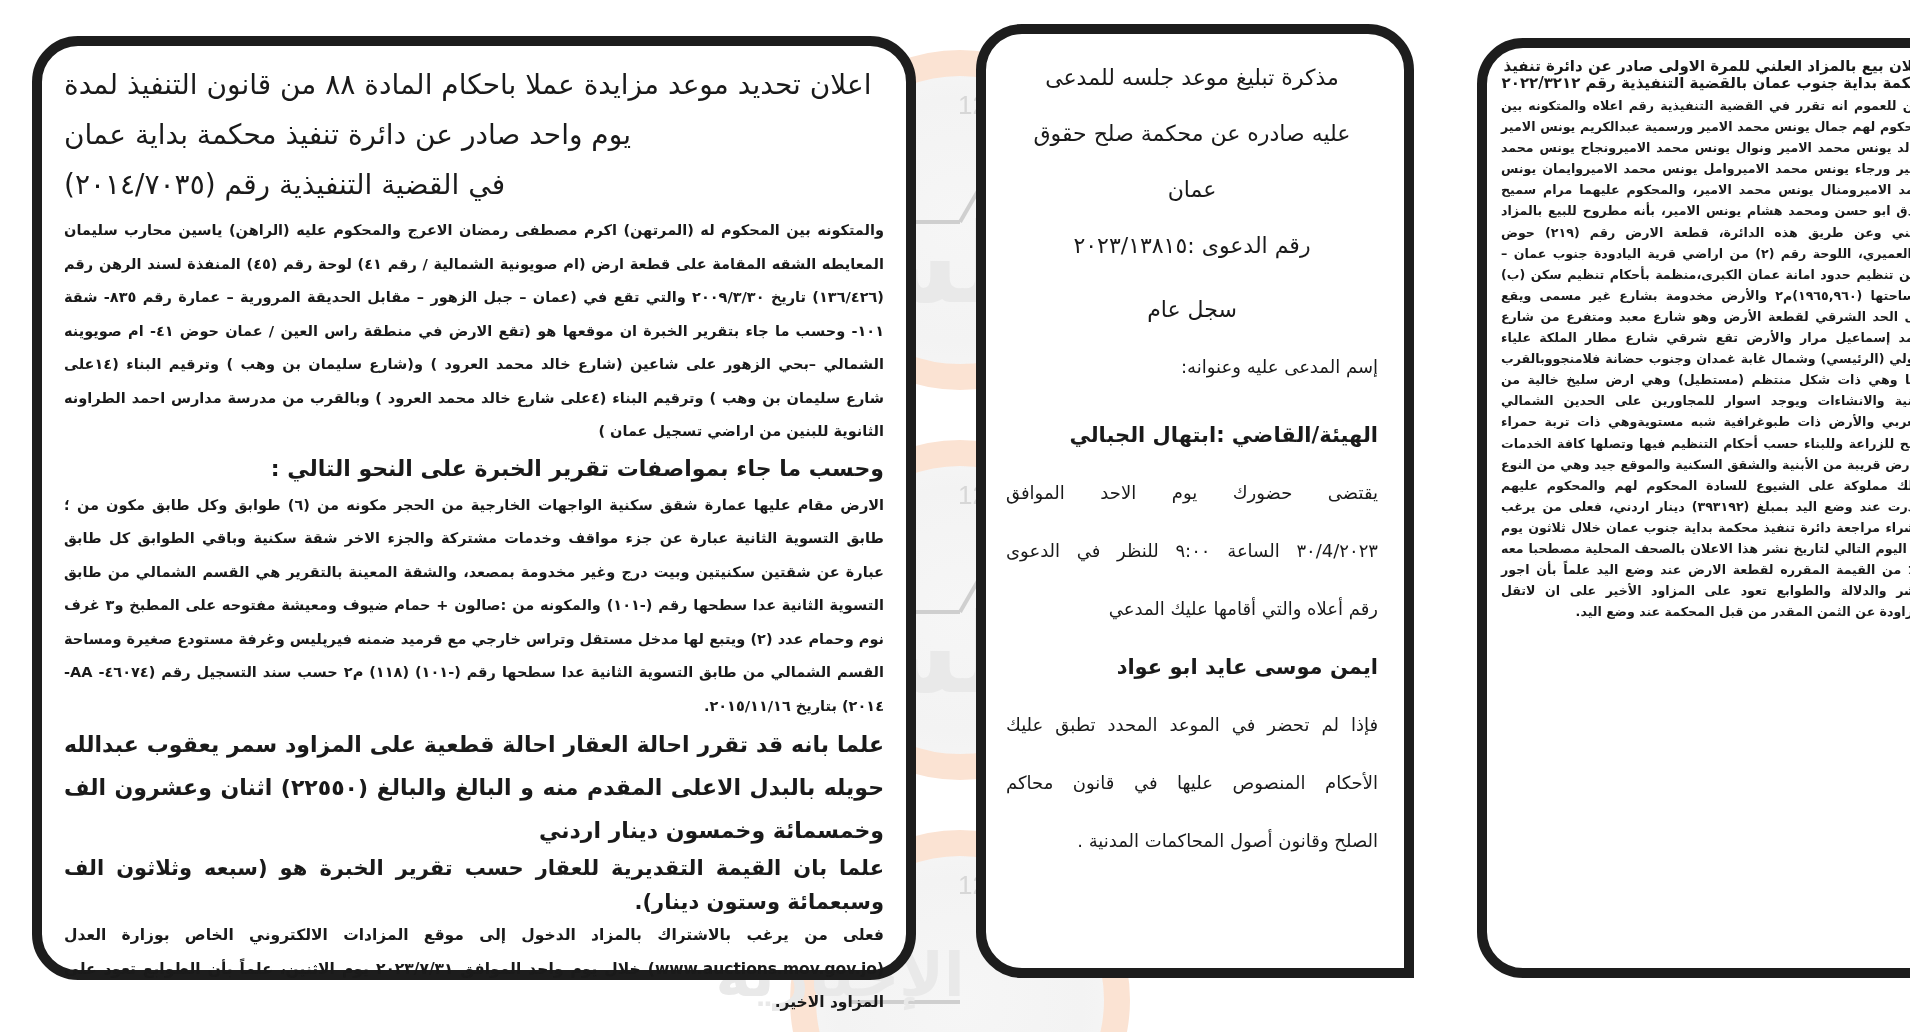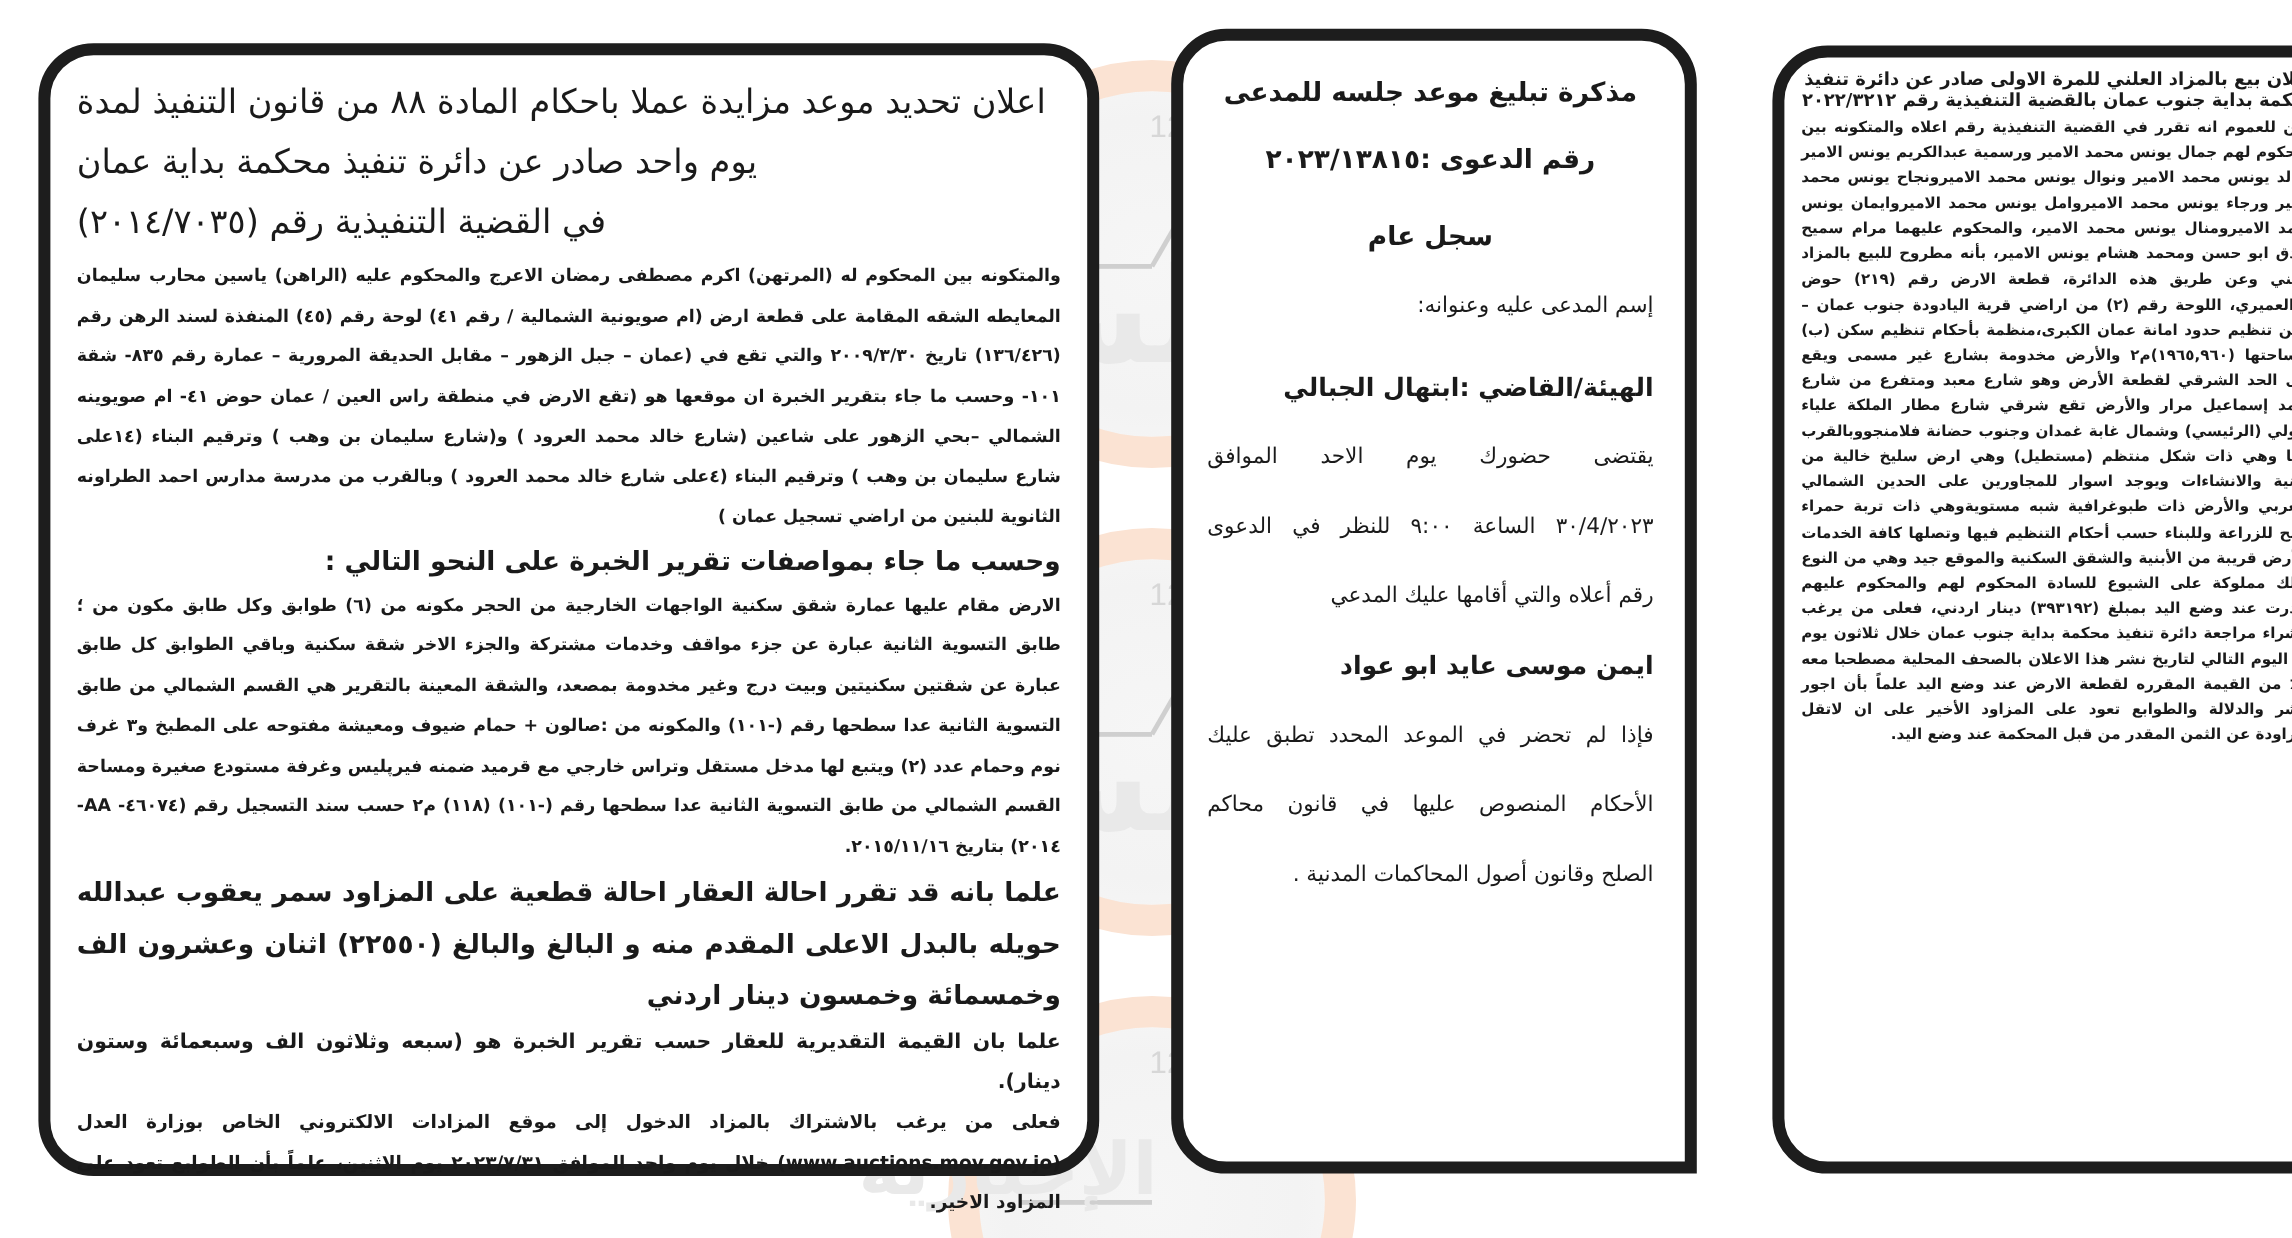--- a/index.html
+++ b/index.html
@@ -24,21 +24,21 @@
   }
   .panel-left { left:32px; top:36px; width:884px; height:944px; border-radius:46px; padding:14px 22px 10px 22px; }
   .panel-mid  { left:976px; top:24px; width:438px; height:954px; border-radius:46px 46px 0 46px; padding:16px 26px 10px 20px; }
   .panel-right{ left:1477px; top:38px; width:480px; height:940px; border-radius:46px 46px 0 46px; padding:10px 16px 10px 14px; }
   .rtl { direction:rtl; text-align:right; }
   .hdr-left { text-align:left; font-weight:normal; font-size:28px; line-height:50px; margin:0 0 4px 0; }
   .body-left { font-size:14.5px; font-weight:bold; line-height:33.5px; text-align:justify; text-align-last:right; margin:0; }
   .sub-left { font-size:22px; font-weight:bold; line-height:40px; margin:0; }
   .big-left { font-size:22px; font-weight:bold; line-height:43px; margin:0; text-align:justify; text-align-last:right; }
   .u { }
-  .mid-title { font-weight:bold; font-size:22px; line-height:56px; text-align:center; }
+  .mid-title { font-weight:normal; font-size:22px; line-height:56px; text-align:center; }
   .mid-line { font-size:18px; line-height:58px; margin:0; }
   .mid-bold { font-weight:bold; font-size:21px; }
   .mid-center { text-align:center; }
   .mid-just { text-align:justify; text-align-last:justify; }
   .right-title { font-weight:bold; font-size:15px; line-height:17px; text-align:center; margin-bottom:3px; }
   .right-body { font-size:12.6px; font-weight:bold; line-height:21.1px; text-align:justify; text-align-last:right; margin:0; }
 </style>
 </head>
 <body>
 
@@ -67,27 +67,28 @@
 <section class="panel panel-left rtl">
   <div class="hdr-left">
     <div>اعلان تحديد موعد مزايدة عملا باحكام المادة ٨٨ من قانون التنفيذ لمدة</div>
     <div>يوم واحد  صادر عن دائرة تنفيذ محكمة بداية عمان</div>
     <div>في القضية التنفيذية رقم (٢٠١٤/٧٠٣٥)</div>
   </div>
   <p class="body-left">والمتكونه بين المحكوم له (المرتهن) اكرم مصطفى رمضان الاعرج والمحكوم عليه (الراهن) ياسين محارب سليمان المعايطه الشقه المقامة على قطعة ارض (ام صويونية الشمالية / رقم ٤١) لوحة رقم (٤٥) المنفذة لسند الرهن رقم (١٣٦/٤٢٦) تاريخ ٢٠٠٩/٣/٣٠ والتي تقع في (عمان – جبل الزهور – مقابل الحديقة المرورية – عمارة رقم ٨٣٥- شقة ١٠١- وحسب ما جاء بتقرير الخبرة ان موقعها هو (تقع الارض في منطقة راس العين / عمان حوض ٤١- ام صويوينه الشمالي –بحي الزهور على شاعين (شارع خالد محمد العرود ) و(شارع سليمان بن وهب ) وترقيم البناء (١٤على شارع سليمان بن وهب ) وترقيم البناء (٤على شارع خالد محمد العرود ) وبالقرب من مدرسة مدارس احمد الطراونه الثانوية للبنين من اراضي تسجيل عمان )</p>
   <p class="sub-left">وحسب ما جاء بمواصفات تقرير الخبرة على النحو التالي :</p>
   <p class="body-left"><span>الارض مقام عليها عمارة شقق سكنية الواجهات الخارجية من الحجر مكونه من (٦) طوابق وكل طابق مكون من ؛ </span><span class="u">طابق التسوية الثانية</span><span> عبارة عن جزء مواقف وخدمات مشتركة والجزء الاخر شقة سكنية وباقي الطوابق كل طابق عبارة عن شقتين سكنيتين وبيت درج وغير مخدومة بمصعد،  والشقة المعينة بالتقرير هي القسم الشمالي من طابق التسوية الثانية عدا سطحها رقم (-١٠١) والمكونه من :صالون + حمام ضيوف ومعيشة مفتوحه على المطبخ و٣ غرف نوم وحمام عدد (٢) ويتبع لها مدخل مستقل وتراس خارجي مع قرميد ضمنه فيرپليس وغرفة مستودع صغيرة ومساحة القسم الشمالي من طابق التسوية الثانية عدا سطحها رقم (-١٠١) (١١٨) م٢ حسب سند التسجيل رقم (٤٦٠٧٤- AA- ٢٠١٤) بتاريخ ٢٠١٥/١١/١٦.</span></p>
   <p class="big-left">علما بانه قد تقرر احالة العقار احالة قطعية على المزاود سمر يعقوب عبدالله حويله بالبدل الاعلى المقدم منه و البالغ والبالغ (٢٢٥٥٠)  اثنان وعشرون الف وخمسمائة وخمسون دينار اردني</p>
-  <p class="body-left u" style="font-size:17px;">علما بان القيمة التقديرية للعقار حسب تقرير الخبرة هو (سبعه وثلاثون الف وسبعمائة وستون دينار).</p>
+  <p class="body-left u" style="font-size:21px;">علما بان القيمة التقديرية للعقار حسب تقرير الخبرة هو (سبعه وثلاثون الف وسبعمائة وستون دينار).</p>
   <p class="body-left" style="font-size:15.5px;">فعلى من يرغب بالاشتراك بالمزاد الدخول إلى موقع المزادات الالكتروني الخاص بوزارة العدل (www.auctions.mov.gov.jo) خلال يوم واحد الموافق ٢٠٢٣/٧/٣١ يوم الاثنين، علماً بأن الطوابع تعود على المزاود الاخير.</p>
 
 </section>
 
 <section class="panel panel-mid rtl">
   <div class="mid-title">مذكرة تبليغ موعد جلسه للمدعى</div>
+  <div class="mid-title">عليه صادره عن محكمة صلح حقوق عمان</div>
   <div class="mid-title">رقم الدعوى :٢٠٢٣/١٣٨١٥</div>
   <div class="mid-title" style="margin-top:8px;">سجل عام</div>
   <p class="mid-line">إسم المدعى عليه وعنوانه:</p>
   <p class="mid-line mid-bold" style="margin-top:10px;">الهيئة/القاضي :ابتهال الجبالي</p>
   <p class="mid-line mid-just">يقتضى حضورك يوم الاحد   الموافق</p>
   <p class="mid-line mid-just">٢٠٢٣/4/٣٠ الساعة ٩:٠٠ للنظر في الدعوى</p>
   <p class="mid-line">رقم أعلاه والتي أقامها عليك المدعي</p>
   <p class="mid-line mid-bold">ايمن موسى عايد ابو عواد</p>
   <p class="mid-line mid-just">فإذا لم تحضر في الموعد المحدد تطبق عليك</p>
   <p class="mid-line mid-just">الأحكام المنصوص عليها في قانون محاكم</p>

